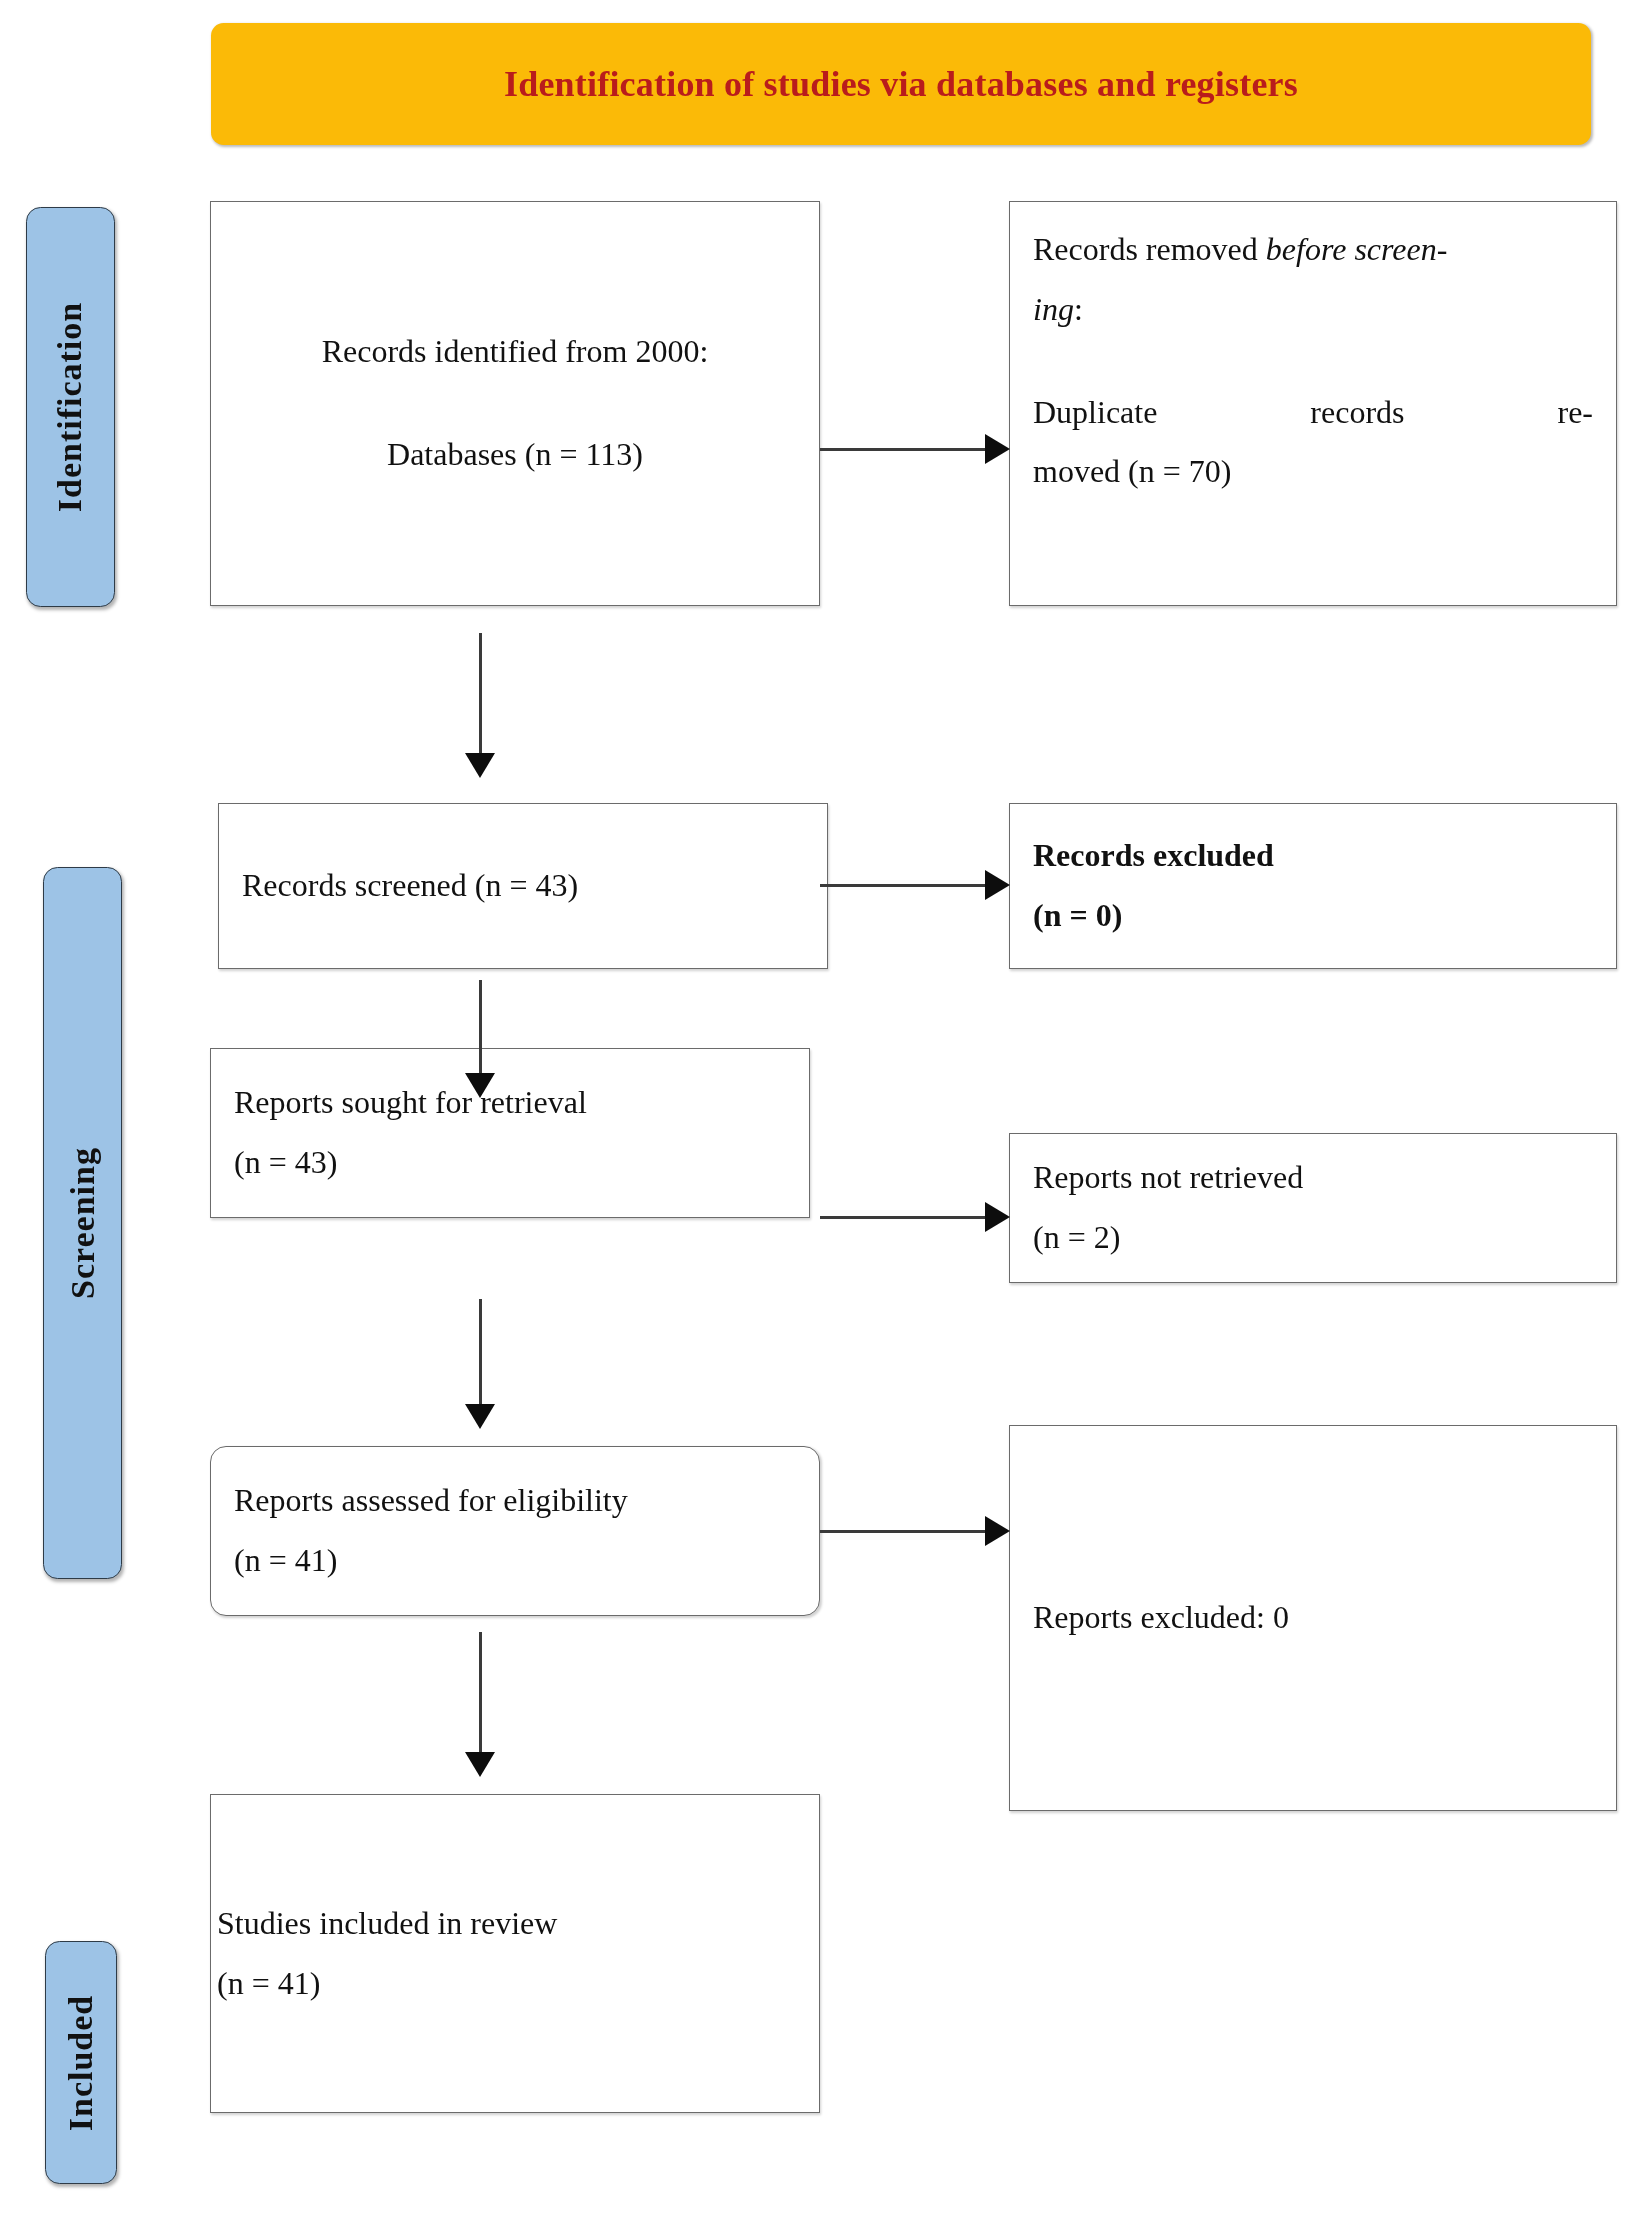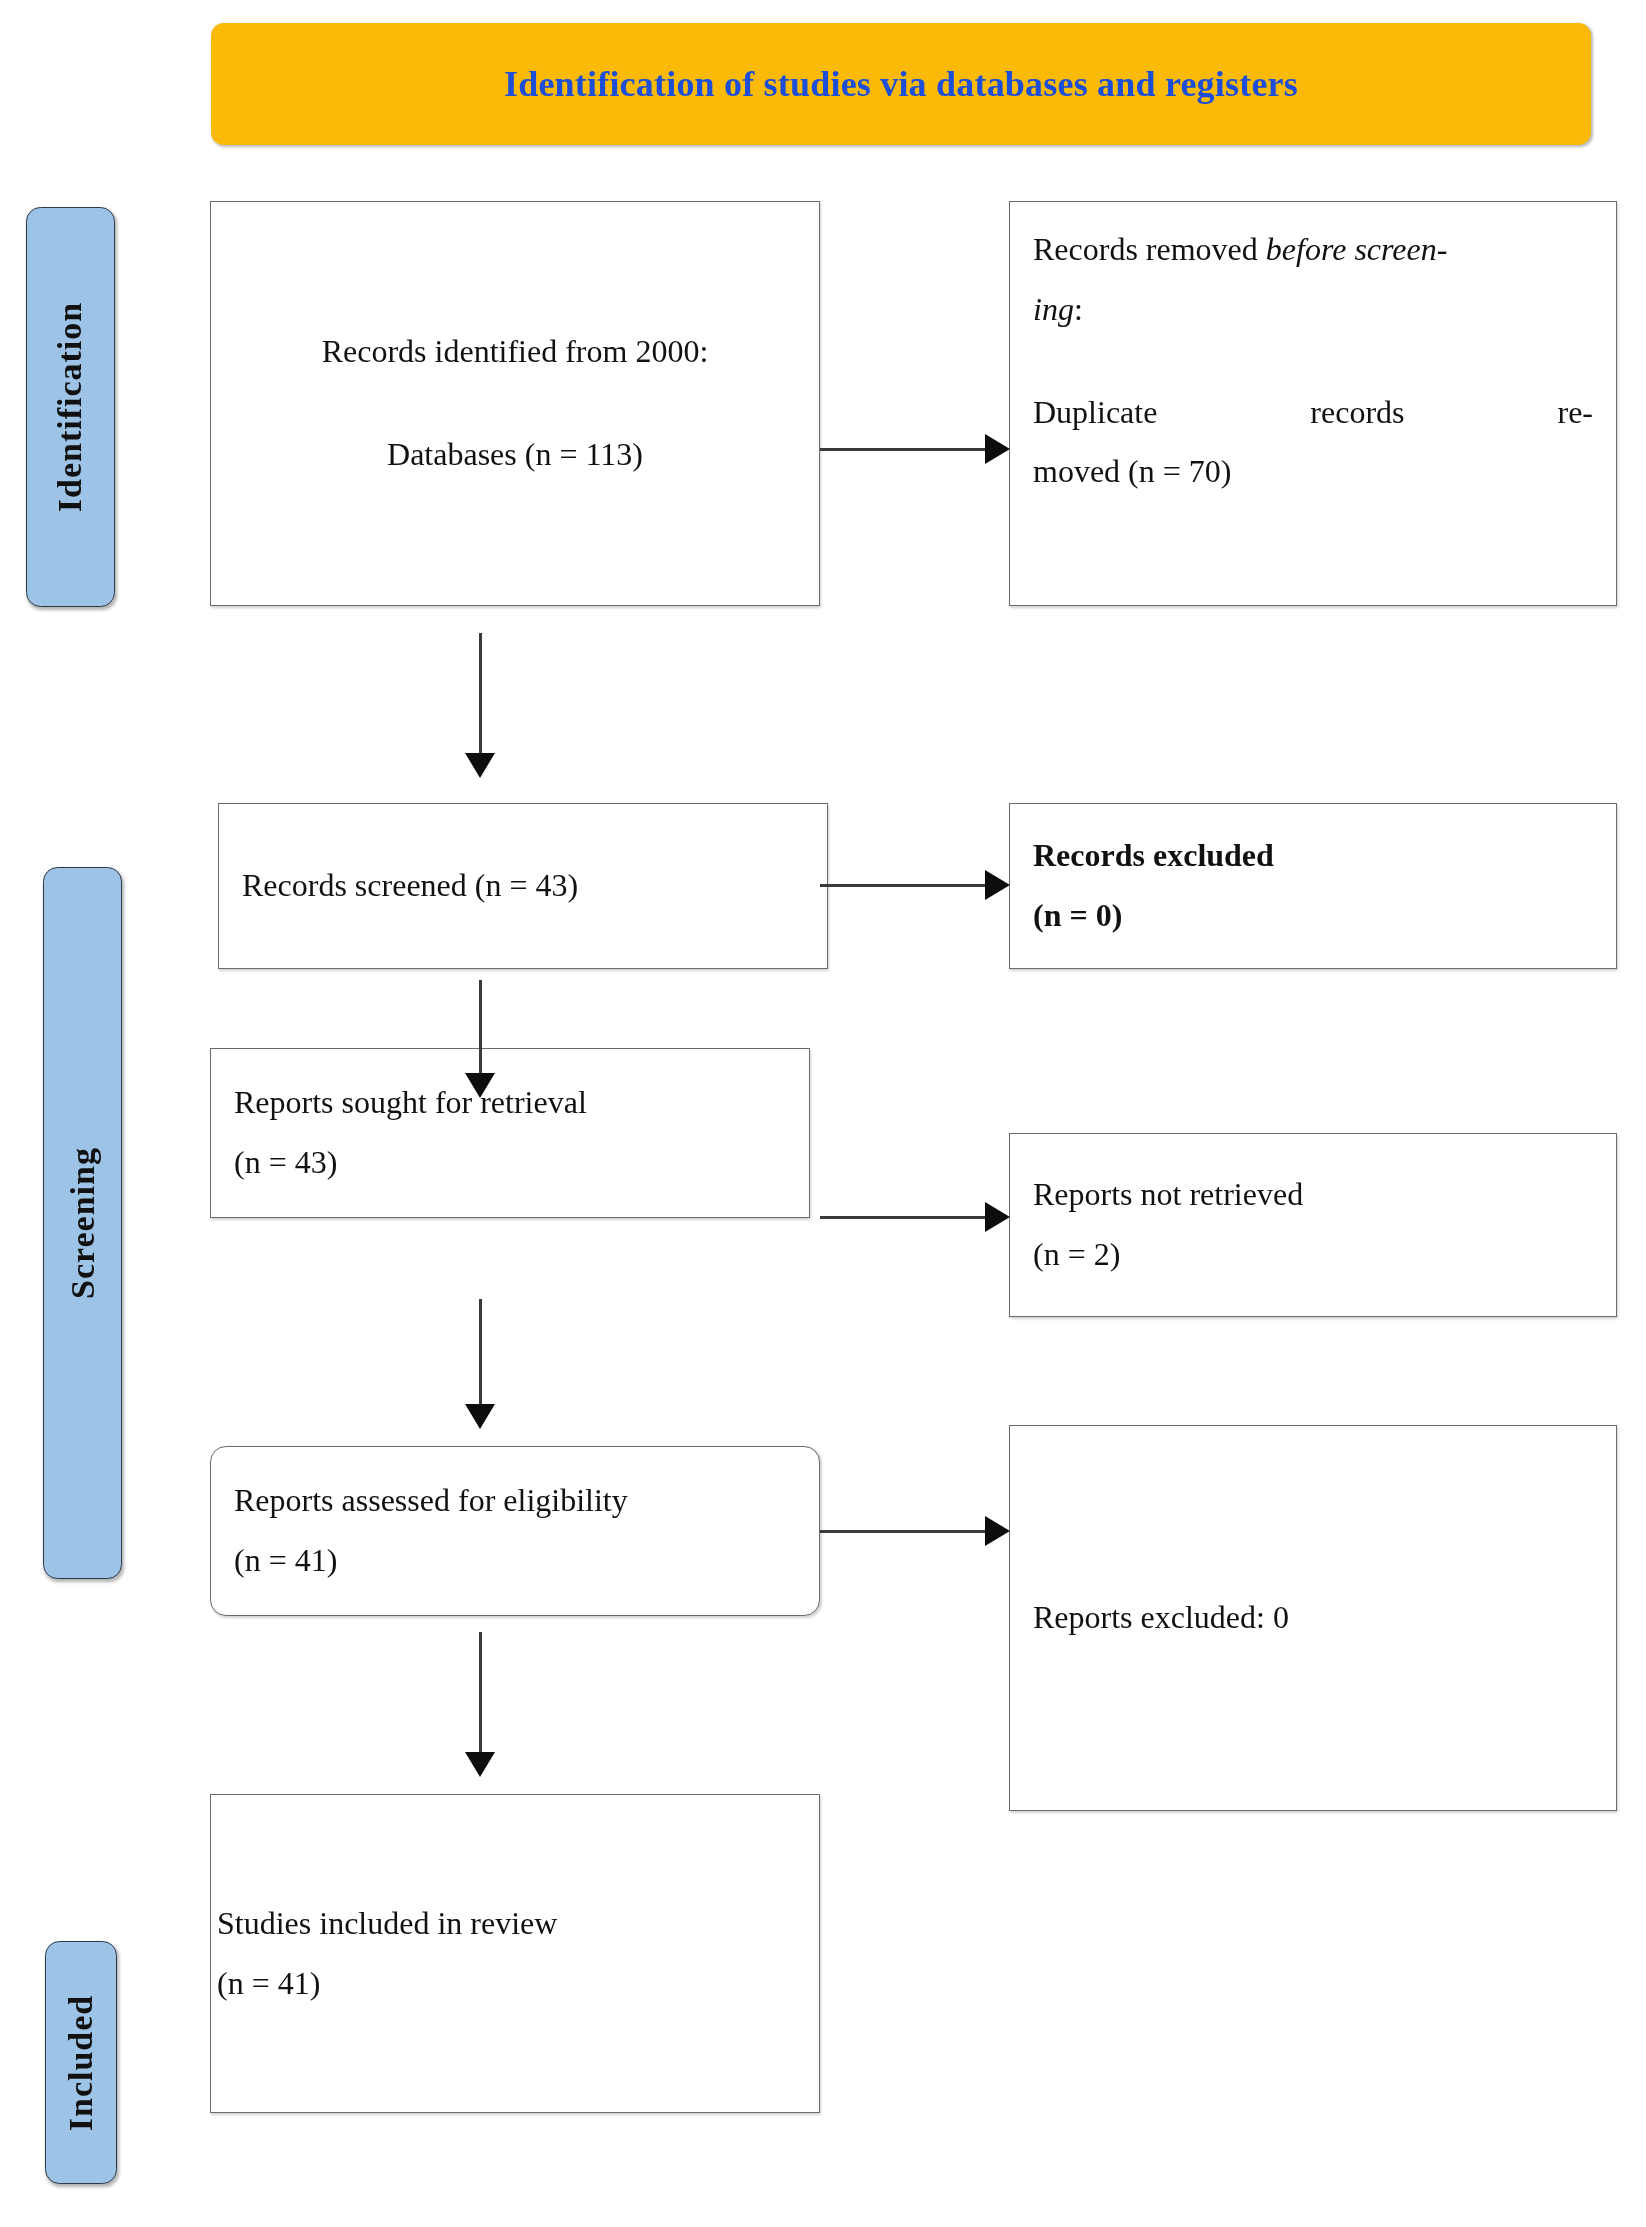--- a/index.html
+++ b/index.html
@@ -31,21 +31,21 @@
     border-radius: 12.6px;
     box-shadow: 1.4px 1.9px 2.9px rgba(0,0,0,0.28);
     display: flex;
     align-items: center;
     justify-content: center;
   }
   .banner-text {
     font-weight: bold;
     font-size: 36px;
     letter-spacing: 0.2px;
-    color: #1d4ed8;
+    color: #b91c1c;
     text-align: center;
     white-space: nowrap;
   }
 
   
   .stage-tab {
     position: absolute;
     background: #9DC3E6;
     border: 1.4px solid #2E3B47;
     border-radius: 14.5px;
@@ -97,21 +97,21 @@
     text-align: justify;
     text-align-last: justify;
   }
 
   
   #box-identified      { left: 210px;  top: 201px;  width: 610px; height: 405px; text-align: center; }
   #box-removed         { left: 1009px; top: 201px;  width: 608px; height: 405px; }
   #box-screened        { left: 218px;  top: 803px; width: 610px; height: 166px; }
   #box-records-excl    { left: 1009px; top: 803px; width: 608px; height: 166px; font-weight: bold; }
   #box-sought          { left: 210px;  top: 1048px; width: 600px; height: 170px; }
-  #box-not-retrieved   { left: 1009px; top: 1133px; width: 608px; height: 184px; }
+  #box-not-retrieved   { left: 1009px; top: 1133px; width: 608px; height: 150px; }
   #box-eligibility     { left: 210px;  top: 1446px; width: 610px; height: 170px; border-radius: 16px; }
   #box-reports-excl    { left: 1009px; top: 1425px; width: 608px; height: 386px; }
   #box-included        { left: 210px;  top: 1794px; width: 610px; height: 319px; padding-left: 6px; }
 
   
   .arrow-v {
     position: absolute;
     width: 31px;
   }
   .arrow-v .shaft {

